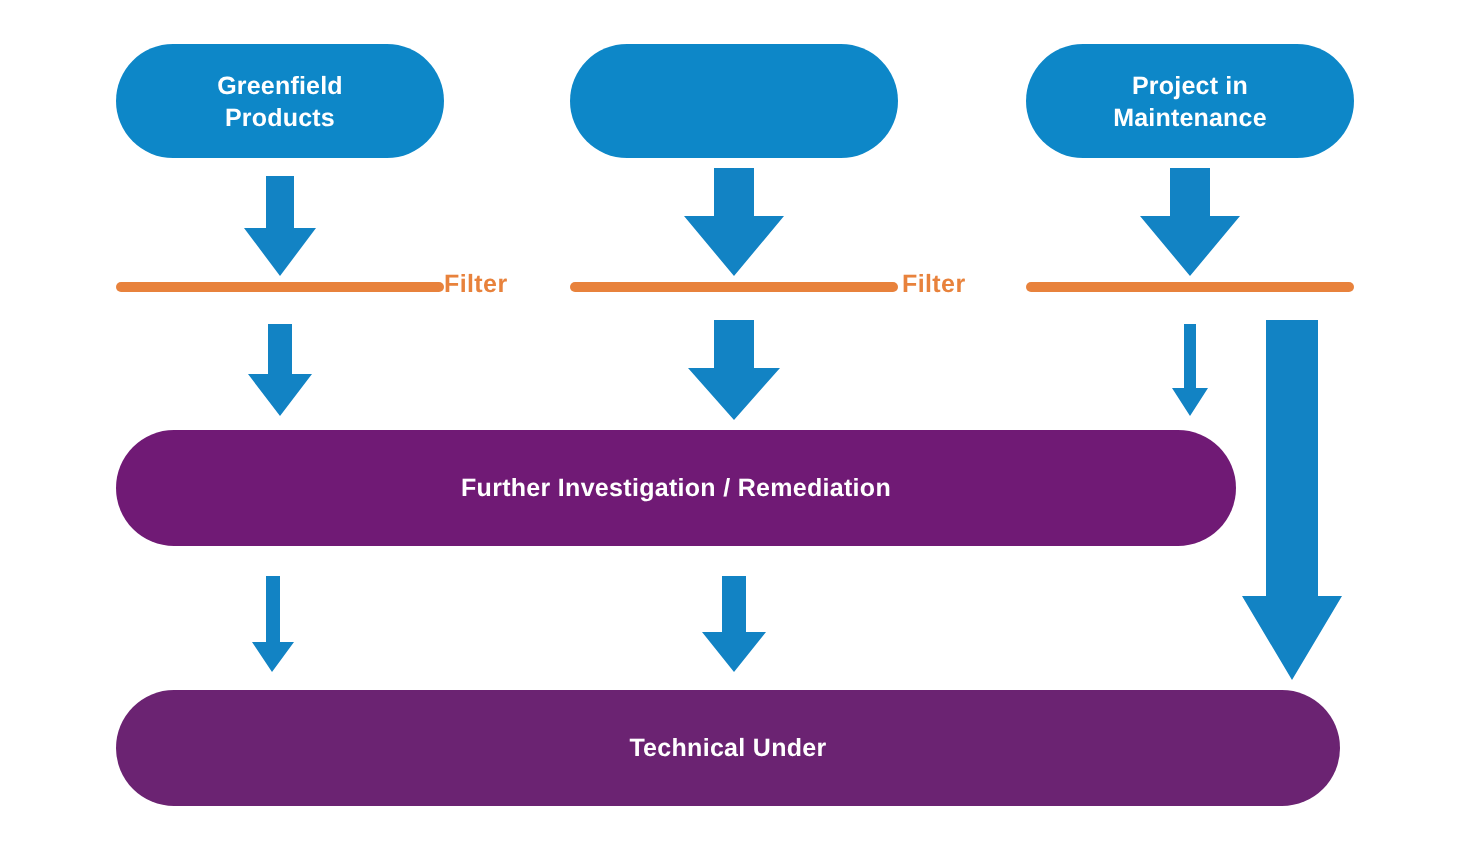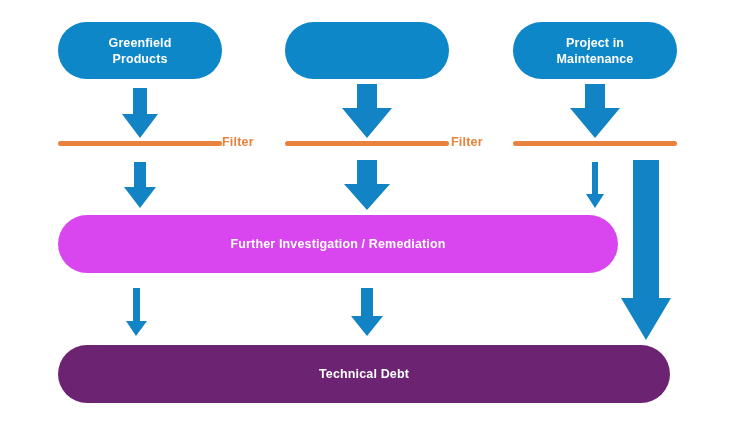--- a/index.html
+++ b/index.html
@@ -54,21 +54,21 @@
     font-weight: bold;
     letter-spacing: .15px;
     box-sizing: border-box;
   }
   #bar-remediation {
     left: 58px;
     top: 215px;
     width: 560px;
     height: 58px;
     border-radius: 29px;
-    background: #d946ef;
+    background: #701a75;
   }
   #bar-techdebt {
     left: 58px;
     top: 345px;
     width: 612px;
     height: 58px;
     border-radius: 29px;
     background: #6b2372;
   }
 
@@ -185,16 +185,16 @@
     </svg>
   </div>
 
   <div class="arrow" style="left:348px; top:288px;">
     <svg width="38" height="50" viewBox="0 0 38 50">
       <polygon points="13,0 25,0 25,28 35,28 19,48 3,28 13,28" fill="#1283c4"></polygon>
     </svg>
   </div>
 
   <div class="bar" id="bar-techdebt">
-    <span>Technical Debt</span>
+    <span>Technical Under</span>
   </div>
 
 </div>
 
 </body></html>

